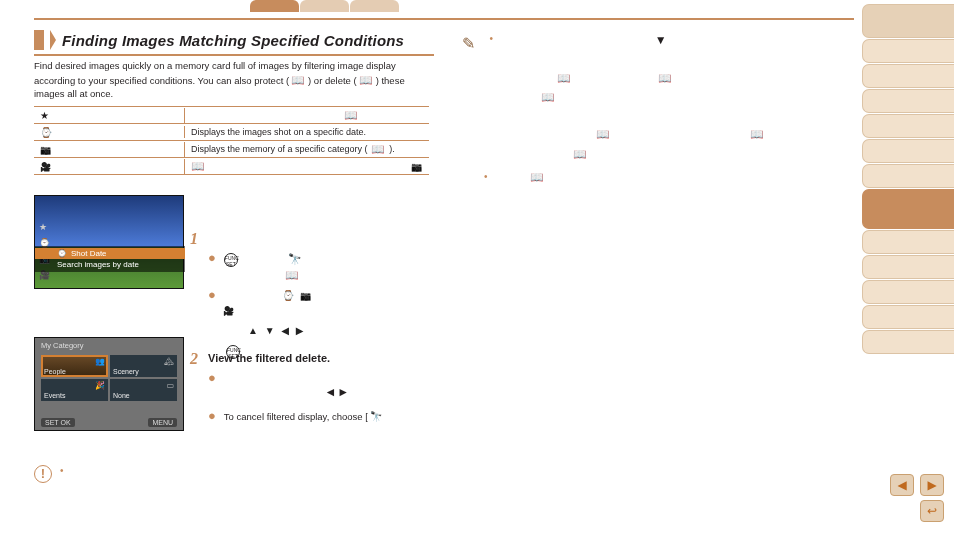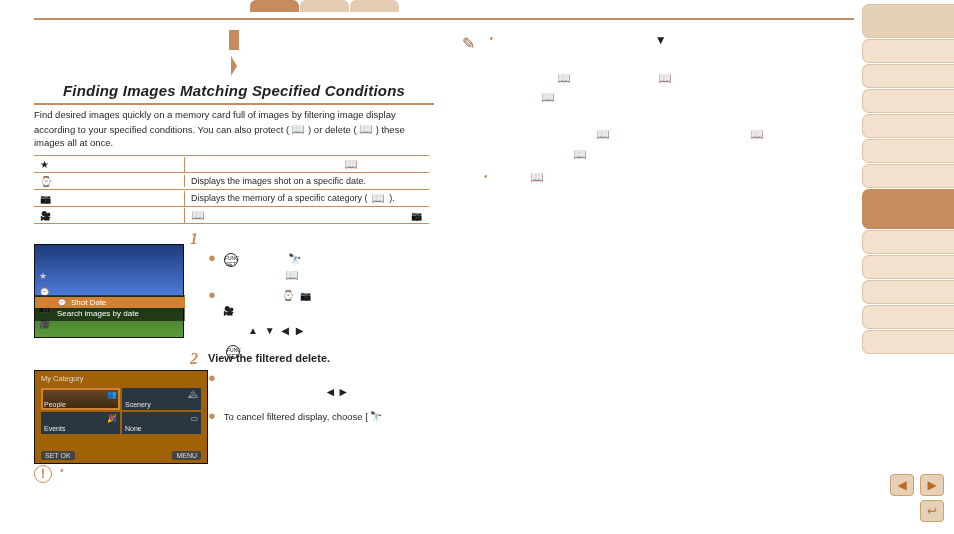--- a/index.html
+++ b/index.html
@@ -6,41 +6,41 @@
   html, body { width: 954px; height: 534px; font-family: Arial, Helvetica, sans-serif; background: #fff; color: #231f20; overflow: hidden; }
   .page { position: relative; width: 954px; height: 534px; }
 
   
   .left { position: absolute; left: 34px; top: 6px; width: 400px; }
   .tabs-sm { position: absolute; left: 250px; top: 0; width: 150px; height: 18px; display: flex; gap: 0; }
   .tab-sm { flex: 1; height: 12px; background: #e4ccb3; border-radius: 6px 6px 0 0; margin-right: 1px; }
   .tab-sm:nth-child(1){ background:#c78c5d; }
   .rule-top { position:absolute; left:34px; top:18px; width:820px; height:2px; background:#c78c5d; }
 
-  .title-wrap { margin-top: 24px; display:flex; align-items:center; gap:6px; border-bottom:2px solid #c78c5d; padding-bottom:4px;flex-direction:column; }
+  .title-wrap { margin-top: 24px; display:flex; align-items:center; gap:6px; border-bottom:2px solid #c78c5d; padding-bottom:4px; }
   .title-flag { width:10px; height:20px; background:#c78c5d; display:inline-block; }
   .title-flag2 { width:0; height:0; border-top:10px solid transparent; border-bottom:10px solid transparent; border-left:6px solid #c78c5d; }
   .title { font-size:15px; font-weight:bold; font-style:italic; color:#231f20; letter-spacing:0.2px; }
 
   .intro { font-size: 9.5px; line-height:1.35; margin-top:4px; width: 390px; }
 
   .cond-table { width:395px; margin-top:6px; border-top:1.5px solid #c78c5d; font-size:9px; }
   .cond-row { display:flex; border-bottom:1px solid #c78c5d; min-height:17px; align-items:center; }
   .cond-row .c1 { width:150px; padding:1px 6px; display:flex; align-items:center; gap:6px; }
   .cond-row .c2 { flex:1; padding:1px 6px; border-left:1px solid #c78c5d; display:flex; align-items:center; gap:4px; }
   .cond-row.last { border-bottom:1.5px solid #c78c5d; }
 
   .thumb1 { position:relative; width:150px; height:94px; margin-top:20px; background:linear-gradient(#1e3b7b 0%, #4d7bd8 55%, #3a6a2c 55%, #5c9a38 100%); border:1px solid #111; }
   .thumb1-overlay { position:absolute; left:0; top:50px; width:150px; background:rgba(0,0,0,.55); color:#fff; font-size:8px; padding:2px 22px; }
   .thumb1-row { display:flex; align-items:center; gap:4px; padding:1px 0; }
   .thumb1 .hl { background:#d48032; margin:0 -22px 0 -22px; padding:1px 22px; }
   .thumb1-left-icons { position:absolute; left:4px; top:26px; display:flex; flex-direction:column; gap:6px; }
   .thumb1-left-icons span { color:#ccc; font-size:9px; }
 
-  .thumb2 { width:174px; height:94px; margin-top:32px; background:#a16207; border:1px solid #111; position:relative; }
+  .thumb2 { width:150px; height:94px; margin-top:48px; background:#737373; border:1px solid #111; position:relative; }
   .thumb2 .hdr { color:#ddd; font-size:7.5px; padding:3px 6px; }
   .thumb2 .grid { display:grid; grid-template-columns:1fr 1fr; gap:2px; padding:2px 6px; }
   .thumb2 .cell { height:22px; background:#2a3740; color:#e8e8e8; font-size:7px; display:flex; align-items:flex-end; padding:2px 3px; position:relative; }
   .thumb2 .cell .ico { position:absolute; right:3px; top:2px; font-size:8px; color:#bbb; }
   .thumb2 .cell.sel { outline:2px solid #d48032; outline-offset:-2px; background:linear-gradient(#6a4a28,#3a2710); }
   .thumb2 .foot { position:absolute; bottom:3px; left:6px; right:6px; display:flex; justify-content:space-between; color:#ddd; font-size:7px; }
   .thumb2 .btn { background:#444; padding:1px 4px; border-radius:2px; }
 
   
   .mid { position:absolute; left:190px; top:230px; width:250px; }

